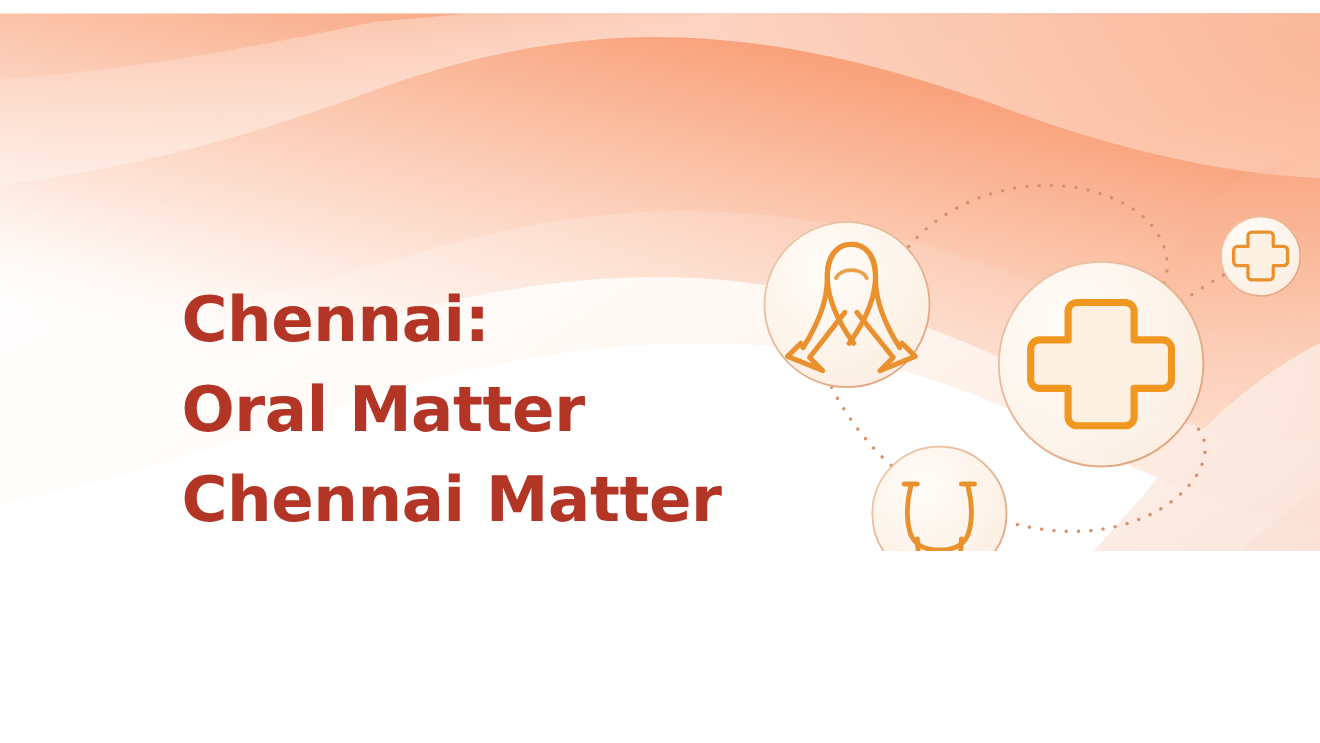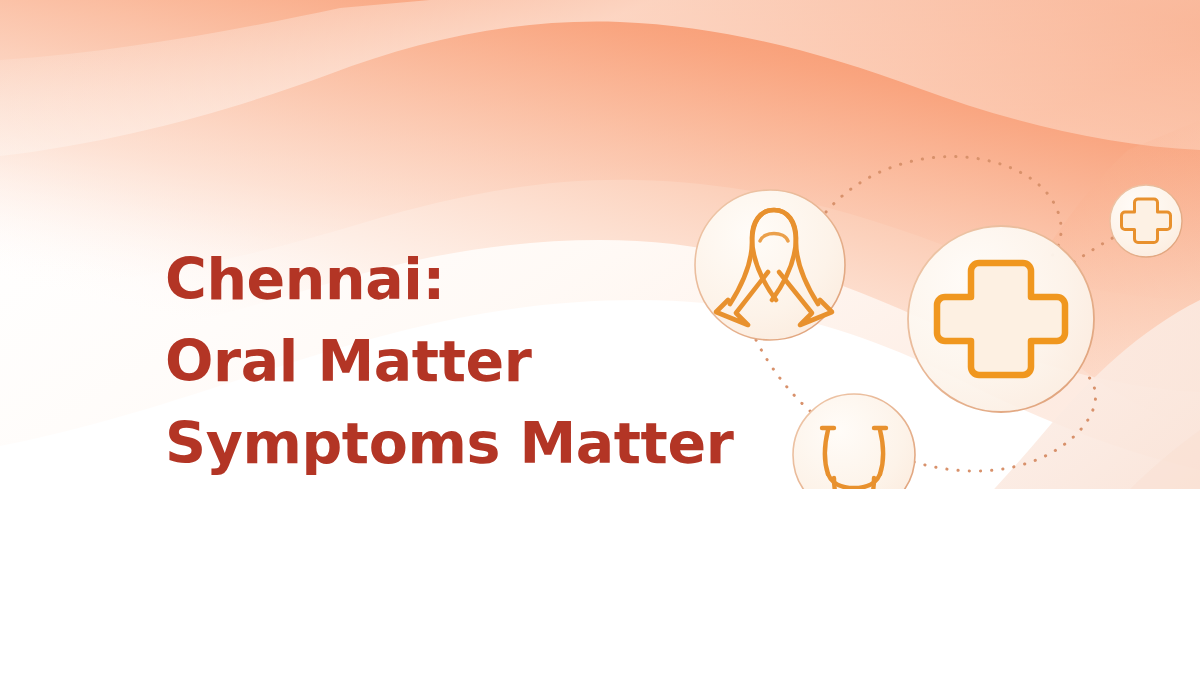--- a/index.html
+++ b/index.html
@@ -10,20 +10,21 @@
   }
   body {
     font-family: "DejaVu Sans", "Liberation Sans", sans-serif;
   }
   .banner {
     position: relative;
     width: 1200px;
     height: 489px;
     overflow: hidden;
     background: #ffffff;
+    margin-top: 12px;
   }
   .bg-layer {
     position: absolute;
     inset: 0;
     width: 1200px;
     height: 675px;
   }
   .content-layer {
     position: absolute;
     inset: 0;
@@ -146,21 +147,21 @@
              C 1150,466 1100,516 1056,570
              C 1024,610 992,646 966,675
              L 1200,675 Z" fill="#F9DECF" opacity="0.35"></path>
   </svg>
 
   <div class="content-layer">
 
     <div class="headline">
       <span class="headline-line">Chennai:</span>
       <span class="headline-line">Oral Matter</span>
-      <span class="headline-line">Symptoms Matter</span>
+      <span class="headline-line">Chennai Matter</span>
     </div>
 
     <svg class="cluster" viewBox="660 130 540 420" width="540" height="420" xmlns="http://www.w3.org/2000/svg">
       <defs>
         <radialGradient id="bubbleFill" cx="0.38" cy="0.3" r="0.85">
           <stop offset="0%" stop-color="#FFFCF8"></stop>
           <stop offset="62%" stop-color="#FDF3E9"></stop>
           <stop offset="100%" stop-color="#FBEADC"></stop>
         </radialGradient>
         <radialGradient id="bubbleFillLarge" cx="0.35" cy="0.28" r="0.9">

